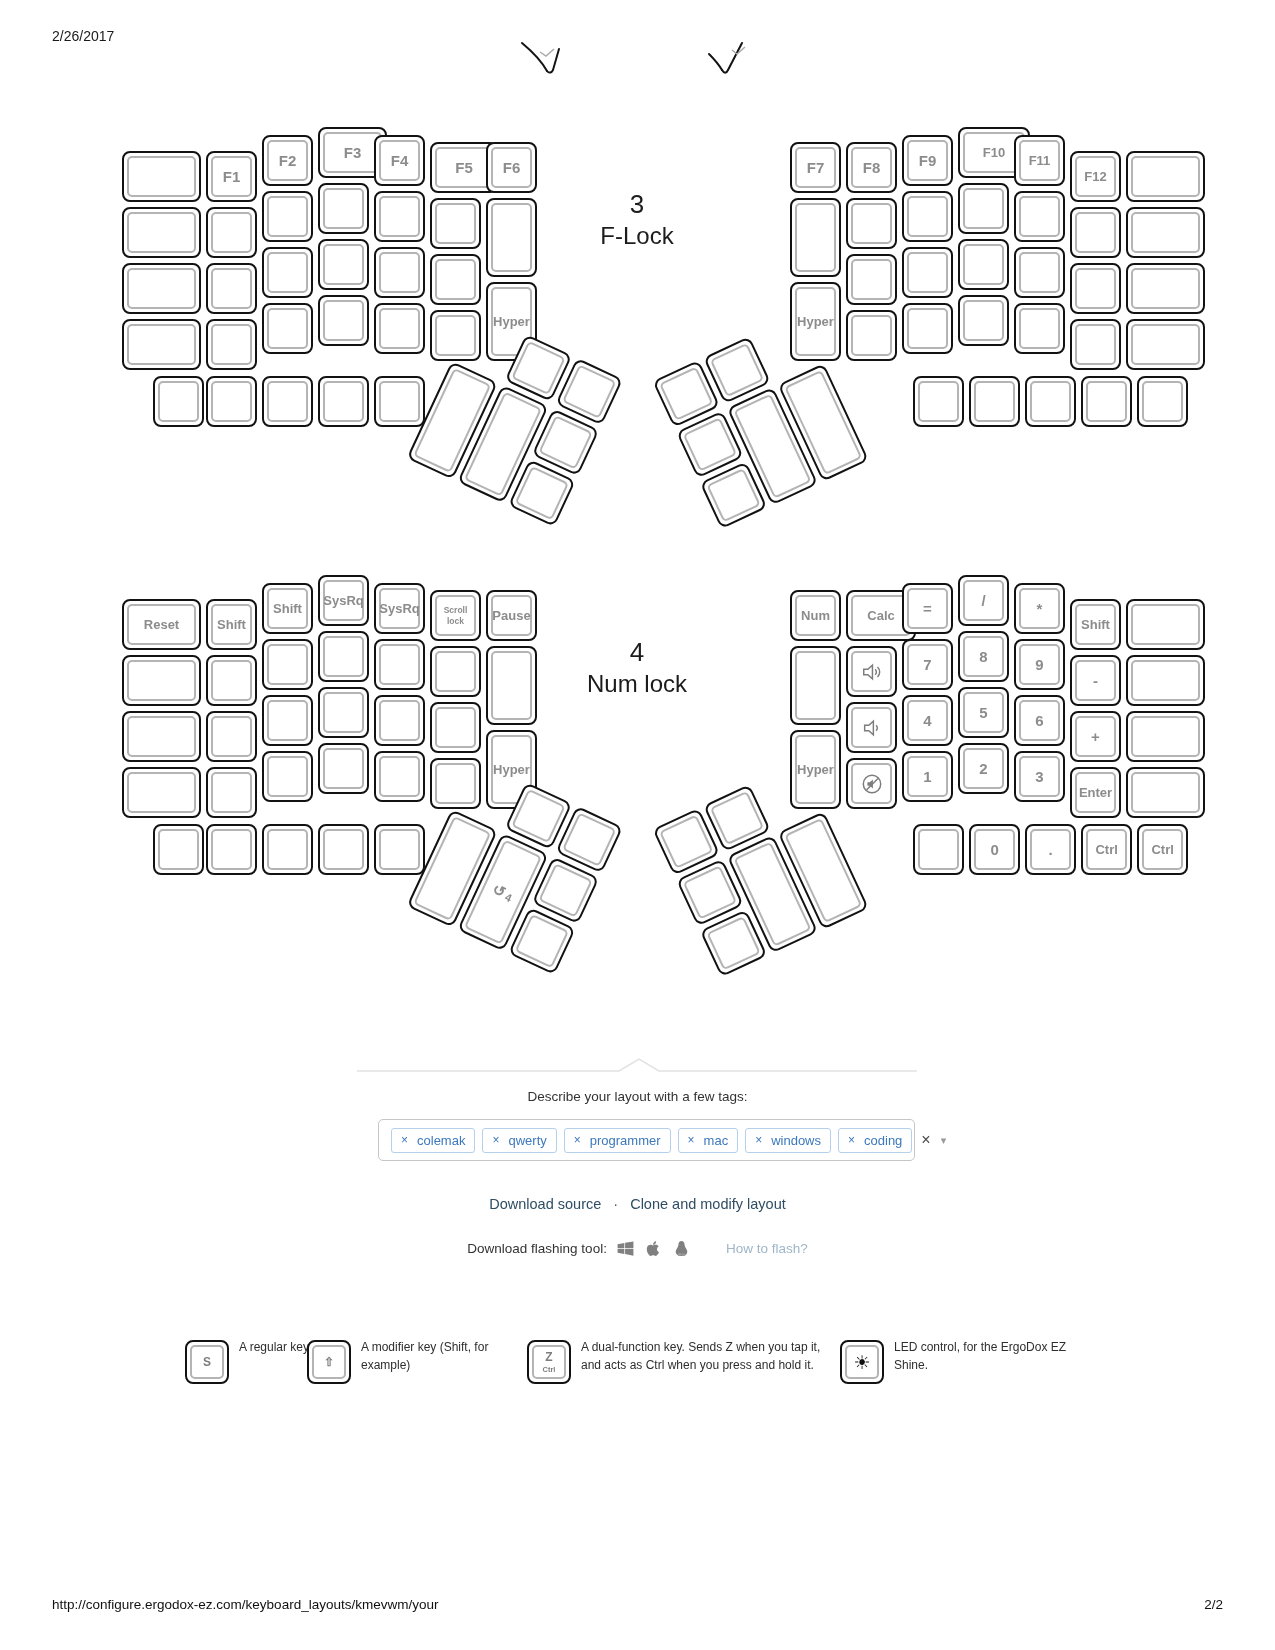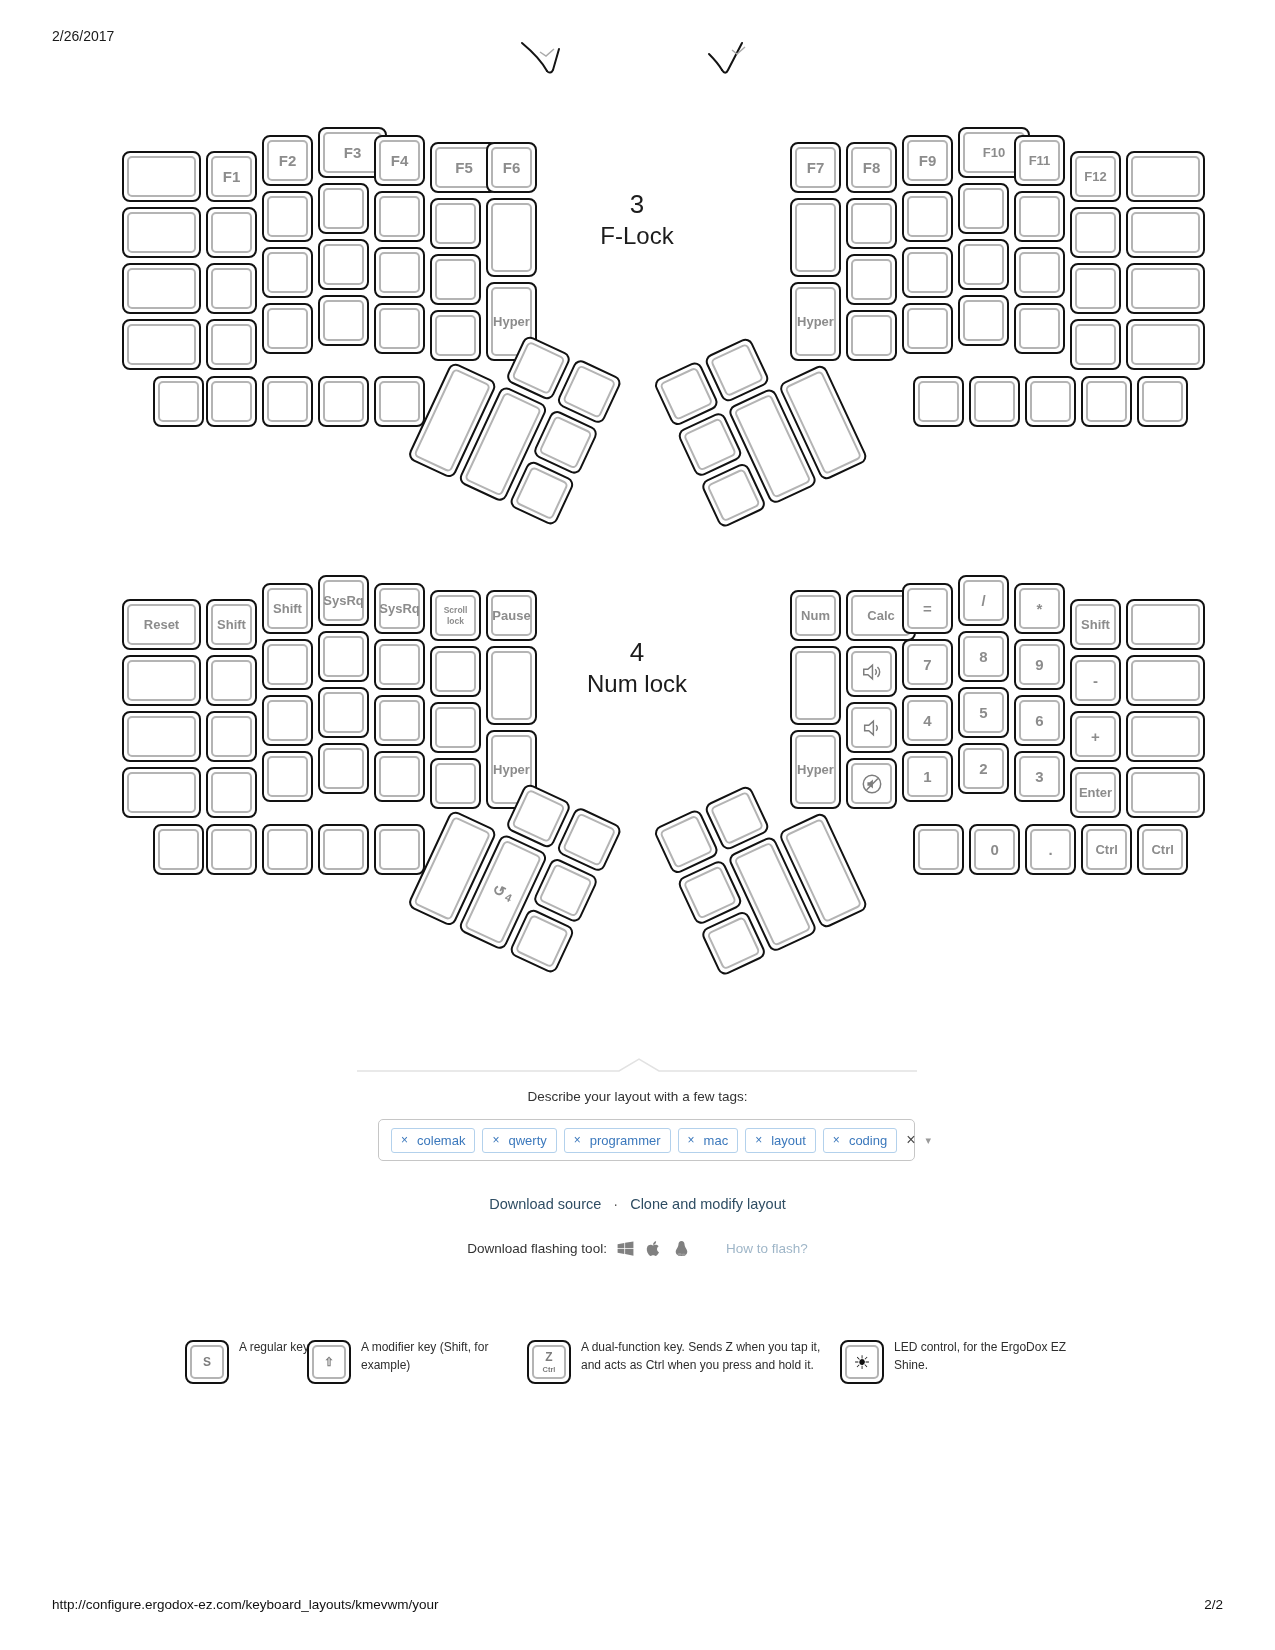--- a/index.html
+++ b/index.html
@@ -749,21 +749,21 @@
         <span class="tag">
           <span class="tag-x">×</span>
           <span>programmer</span>
         </span>
         <span class="tag">
           <span class="tag-x">×</span>
           <span>mac</span>
         </span>
         <span class="tag">
           <span class="tag-x">×</span>
-          <span>layout</span>
+          <span>windows</span>
         </span>
         <span class="tag">
           <span class="tag-x">×</span>
           <span>coding</span>
         </span>
       </span>
     <span class="tags-clear">×</span>
     <span class="tags-caret">▾</span>
   </div>
 

